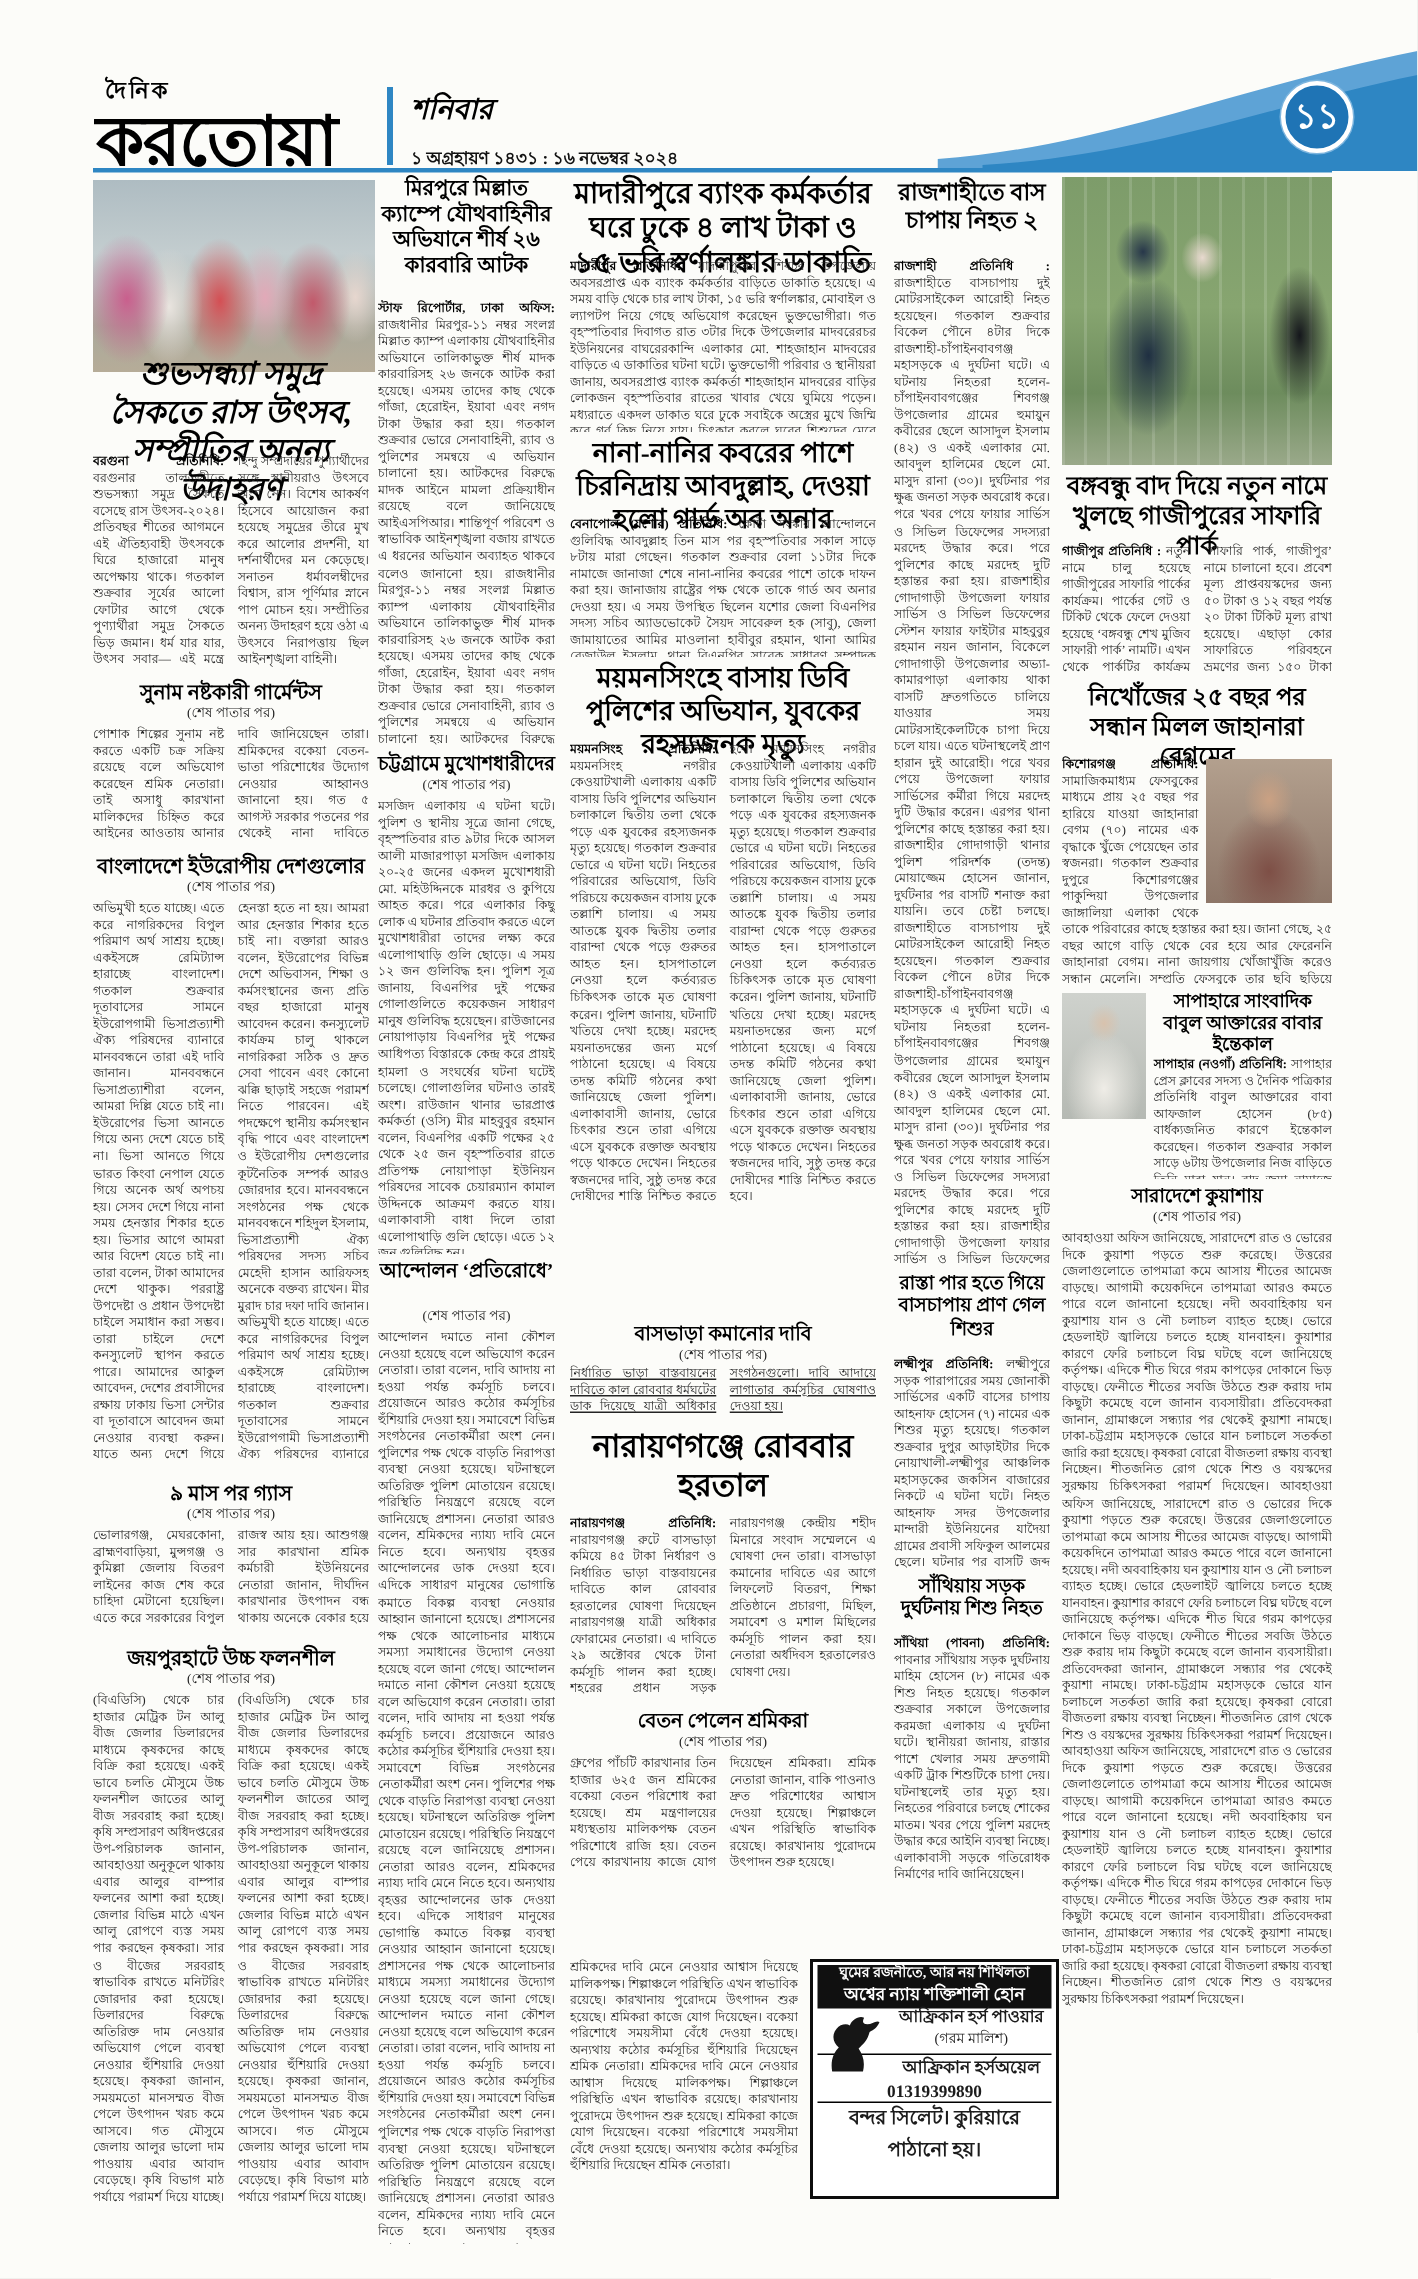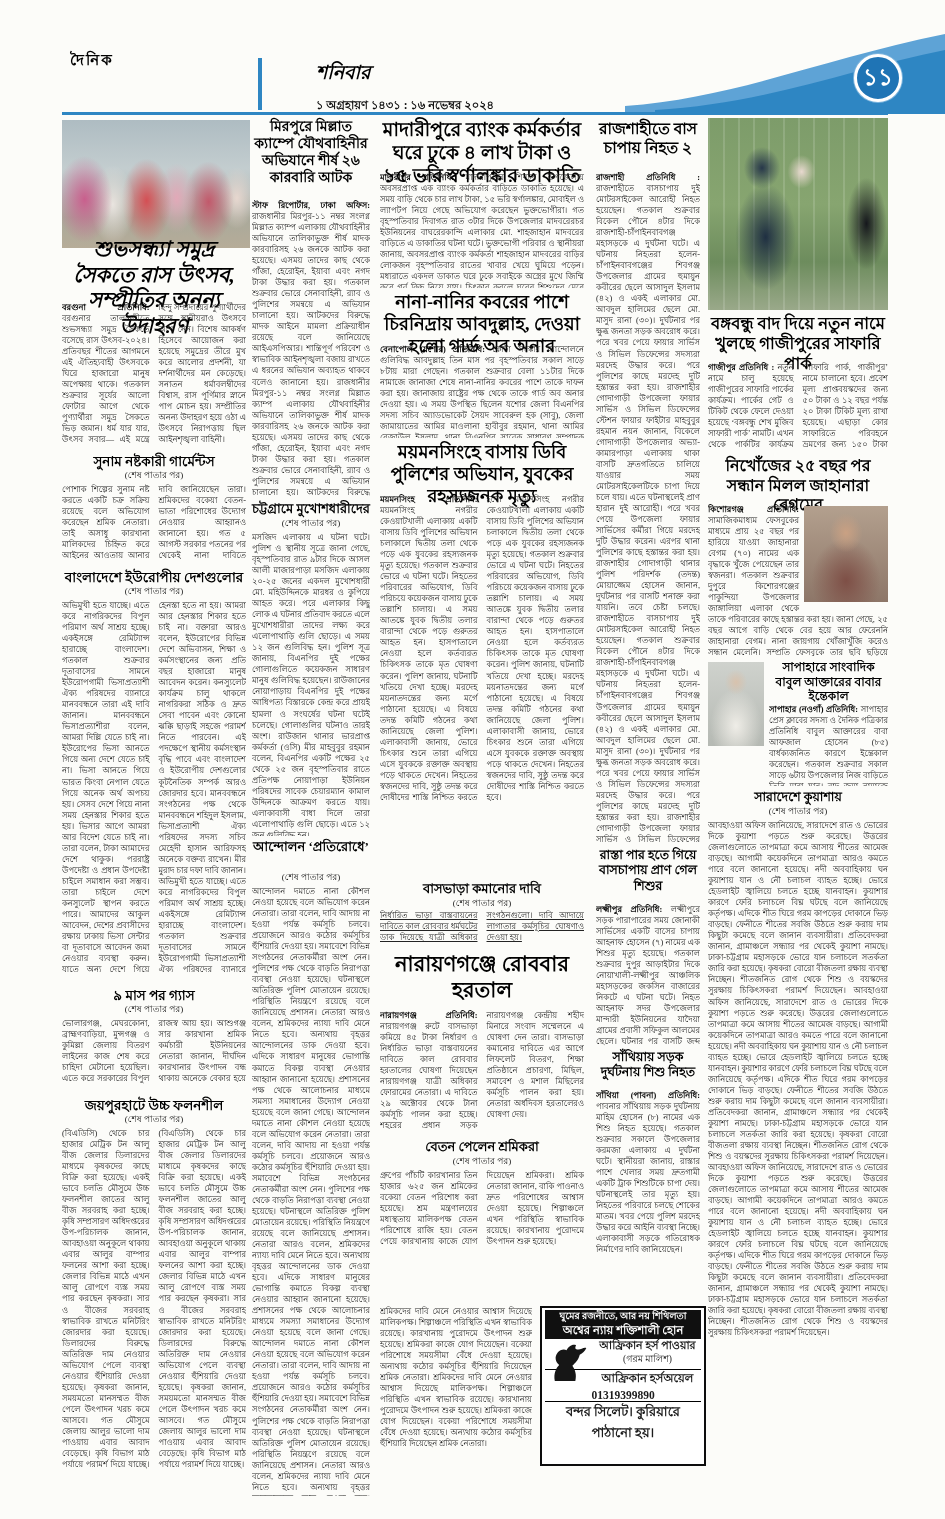--- a/index.html
+++ b/index.html
@@ -65,23 +65,24 @@
   .ad-footer { font-size:13px; font-weight:bold; text-align:center; }
   .horse { float:left; margin:1px 3px 0 0; }
 </style>
 </head>
 <body>
 
 <div id="page">
 
   <div class="b" style="left:64px; top:48px;">
     <div class="brand-top">দৈনিক</div>
+    <div class="brand-main">করতোয়া</div>
   </div>
   <div class="b mast-divider" style="left:258px; top:58px;"></div>
-  <div class="b" style="left:274px; top:58px;margin-left:42px;">
+  <div class="b" style="left:274px; top:58px;">
     <div class="mast-day">শনিবার</div>
     <div class="mast-date">১ অগ্রহায়ণ ১৪৩১ : ১৬ নভেম্বর ২০২৪</div>
   </div>
   <svg class="b" style="right:0; top:24px;" width="320" height="90" viewBox="0 0 320 90">
     <path d="M0 82 C110 74 200 34 320 10 L320 90 L0 90 Z" fill="#5ea3d6"></path>
     <path d="M30 86 C140 80 230 44 320 26 L320 90 L30 90 Z" fill="#2e86c3"></path>
   </svg>
   <div class="b pagenum-circle" style="left:854px; top:54px;">
     <span>১১</span>
   </div>

